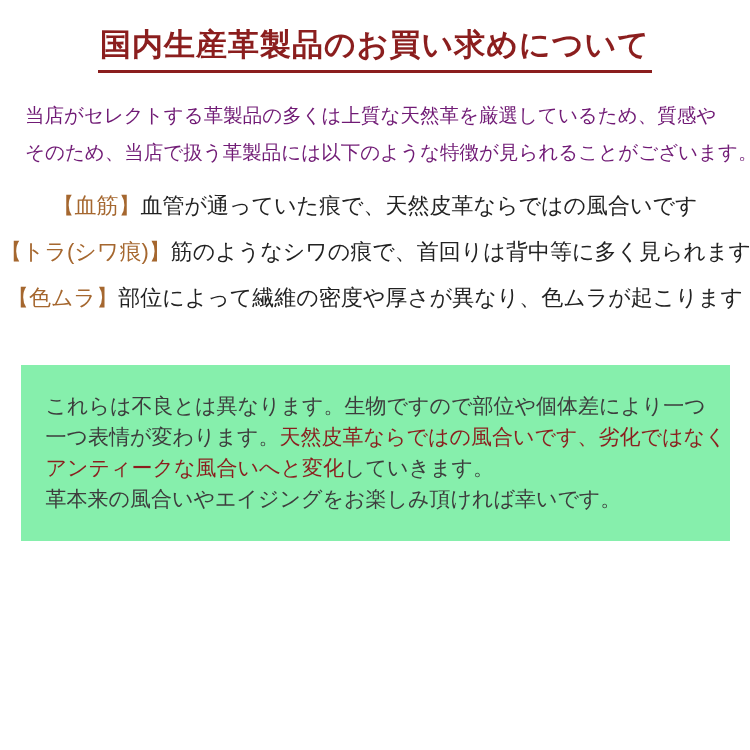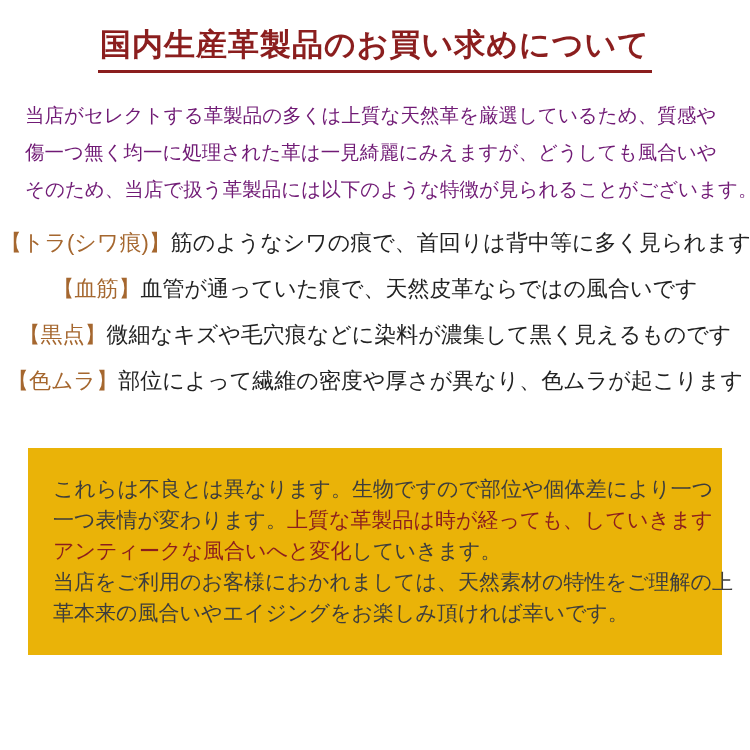--- a/index.html
+++ b/index.html
@@ -53,22 +53,22 @@
     color: #222222;
     white-space: nowrap;
   }
   .feature-label {
     color: #a5672f;
   }
   
   .note-box {
     width: 650px;
     margin: 54px auto 0 auto;
-    background: #eab308;
-    padding: 26px 19px 26px 25px;
+    background: #86efac;
+    padding: 26px 34px 26px 25px;
     color: #3d3d3d;
     font-size: 21px;
     line-height: 31px;
   }
   .note-line {
     white-space: nowrap;
   }
   .note-highlight {
     color: #8b1e1e;
   }
@@ -77,50 +77,43 @@
 <body>
 
 <div id="page">
 
   <div class="title-wrap">
     <span class="page-title">国内生産革製品のお買い求めについて</span>
   </div>
 
   <div class="intro">
     <div class="intro-line">当店がセレクトする革製品の多くは上質な天然革を厳選しているため、質感や</div>
-    <div class="intro-line">傷一つ無く均一に処理された革は一見綺麗にみえますが、どうしても風合いや</div>
     <div class="intro-line">そのため、当店で扱う革製品には以下のような特徴が見られることがございます。</div>
   </div>
 
   <div class="features">
     <div class="feature-item">
-      <span class="feature-label">【トラ(シワ痕)】</span><span class="feature-text">筋のようなシワの痕で、首回りは背中等に多く見られます</span>
-    </div>
-    <div class="feature-item">
       <span class="feature-label">【血筋】</span><span class="feature-text">血管が通っていた痕で、天然皮革ならではの風合いです</span>
     </div>
     <div class="feature-item">
-      <span class="feature-label">【黒点】</span><span class="feature-text">微細なキズや毛穴痕などに染料が濃集して黒く見えるものです</span>
+      <span class="feature-label">【トラ(シワ痕)】</span><span class="feature-text">筋のようなシワの痕で、首回りは背中等に多く見られます</span>
     </div>
     <div class="feature-item">
       <span class="feature-label">【色ムラ】</span><span class="feature-text">部位によって繊維の密度や厚さが異なり、色ムラが起こります</span>
     </div>
   </div>
 
   <div class="note-box">
     <div class="note-line">
       <span>これらは不良とは異なります。生物ですので部位や個体差により一つ</span>
     </div>
     <div class="note-line">
-      <span>一つ表情が変わります。</span><span class="note-highlight">上質な革製品は時が経っても、していきます</span>
+      <span>一つ表情が変わります。</span><span class="note-highlight">天然皮革ならではの風合いです、劣化ではなく</span>
     </div>
     <div class="note-line">
       <span class="note-highlight">アンティークな風合いへと変化</span><span>していきます。</span>
-    </div>
-    <div class="note-line">
-      <span>当店をご利用のお客様におかれましては、天然素材の特性をご理解の上</span>
     </div>
     <div class="note-line">
       <span>革本来の風合いやエイジングをお楽しみ頂ければ幸いです。</span>
     </div>
   </div>
 
 </div>
 
 </body></html>

